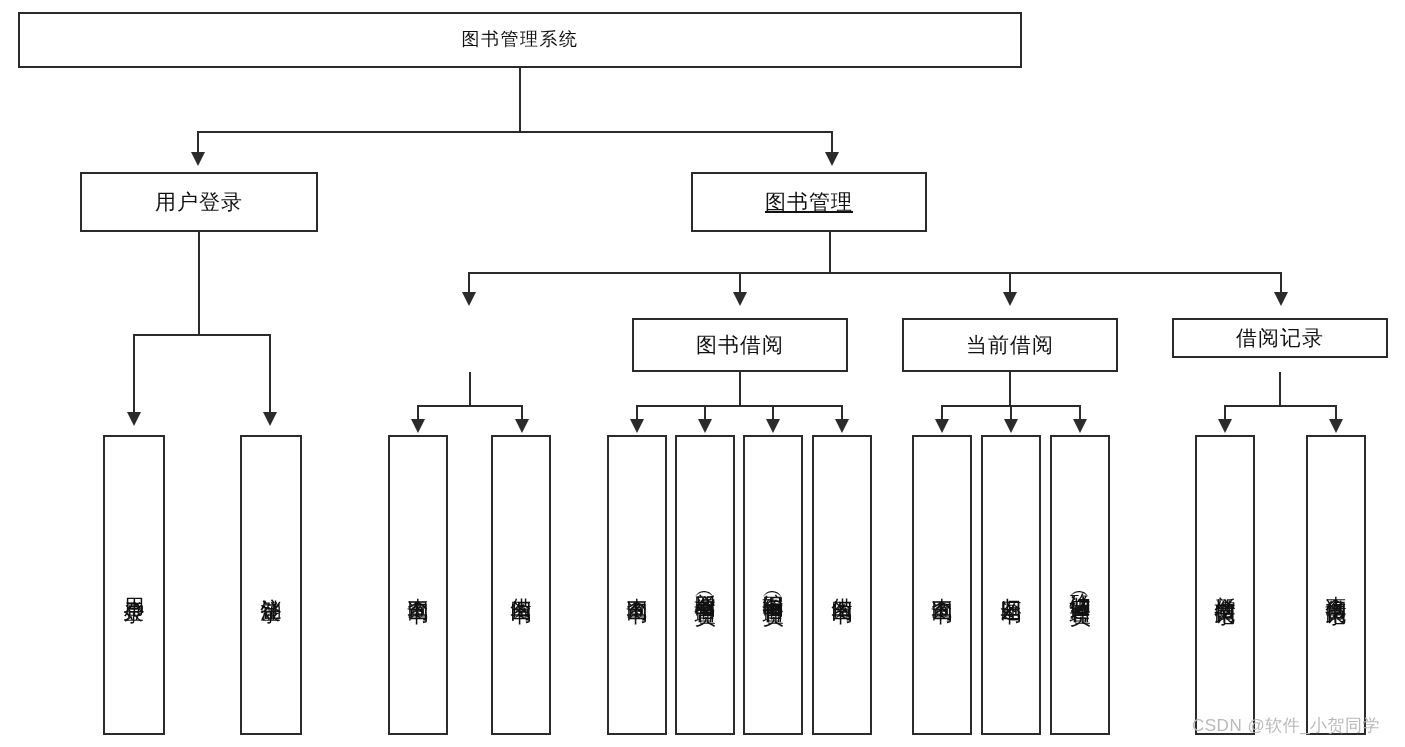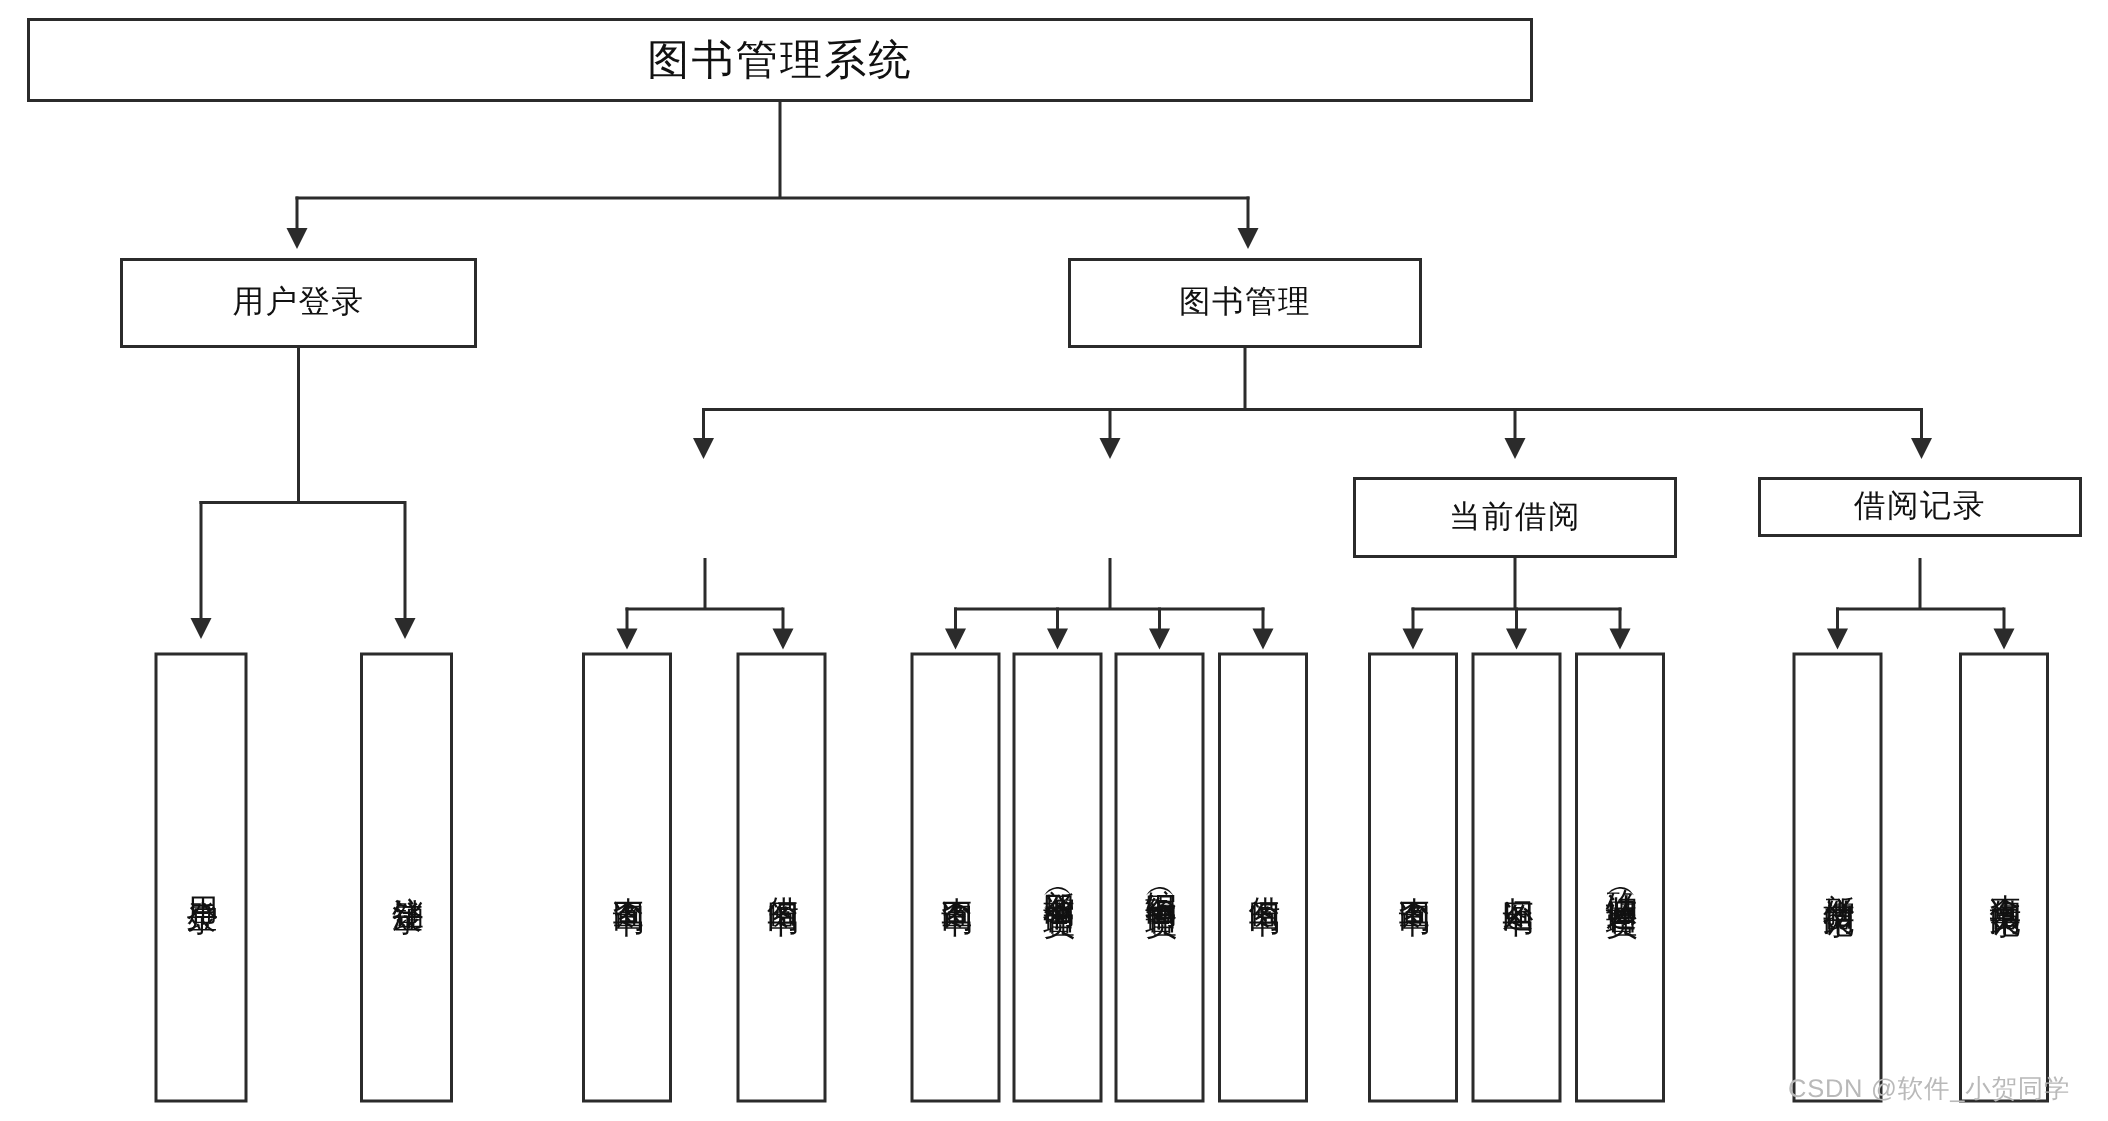--- a/index.html
+++ b/index.html
@@ -36,21 +36,21 @@
   .node .label {
     display: block;
     white-space: pre-line;
   }
 
   
   .node.horiz .label {
     font-size: 21px;
     letter-spacing: 1px;
   }
-  .node.root .label { font-size: 28px; letter-spacing: 1.5px; text-align: right; }
+  .node.root .label { font-size: 18px; letter-spacing: 1.5px; text-align: right; }
 
   
   .node.vert {
     align-items: center;
     justify-content: center;
   }
   .node.vert .label {
     writing-mode: vertical-rl;
     text-orientation: upright;
     font-size: 21px;
@@ -101,21 +101,21 @@
 
   <div class="conn v" style="left:197px; top:131px; width:2px; height:24px;"></div>
   <div class="arrow" style="left:191px; top:152px;"></div>
   <div class="conn v" style="left:831px; top:131px; width:2px; height:24px;"></div>
   <div class="arrow" style="left:825px; top:152px;"></div>
 
   <div class="node horiz" style="left:80px; top:172px; width:238px; height:60px;">
     <span class="label">用户登录</span>
   </div>
 
-  <div class="node horiz" style="left:712px; top:172px; width:236px; height:60px;">
+  <div class="node horiz" style="left:691px; top:172px; width:236px; height:60px;text-decoration:underline;">
     <span class="label">图书管理</span>
   </div>
 
   <div class="conn v" style="left:198px; top:232px; width:2px; height:103px;"></div>
   <div class="conn h" style="left:133px; top:334px; width:137px; height:2px;"></div>
   <div class="conn v" style="left:133px; top:334px; width:2px; height:80px;"></div>
   <div class="arrow" style="left:127px; top:412px;"></div>
   <div class="conn v" style="left:269px; top:334px; width:2px; height:80px;"></div>
   <div class="arrow" style="left:263px; top:412px;"></div>
 
@@ -124,20 +124,23 @@
 
   <div class="conn v" style="left:468px; top:272px; width:2px; height:22px;"></div>
   <div class="arrow" style="left:462px; top:292px;"></div>
   <div class="conn v" style="left:739px; top:272px; width:2px; height:22px;"></div>
   <div class="arrow" style="left:733px; top:292px;"></div>
   <div class="conn v" style="left:1009px; top:272px; width:2px; height:22px;"></div>
   <div class="arrow" style="left:1003px; top:292px;"></div>
   <div class="conn v" style="left:1280px; top:272px; width:2px; height:22px;"></div>
   <div class="arrow" style="left:1274px; top:292px;"></div>
 
+  <div class="node horiz" style="left:632px; top:318px; width:216px; height:54px;">
+    <span class="label">图书借阅</span>
+  </div>
   <div class="node horiz" style="left:902px; top:318px; width:216px; height:54px;">
     <span class="label">当前借阅</span>
   </div>
   <div class="node horiz" style="left:1172px; top:318px; width:216px; height:40px;">
     <span class="label">借阅记录</span>
   </div>
 
   <div class="conn v" style="left:469px; top:372px; width:2px; height:34px;"></div>
   <div class="conn h" style="left:417px; top:405px; width:105px; height:2px;"></div>
   <div class="conn v" style="left:417px; top:405px; width:2px; height:16px;"></div>

